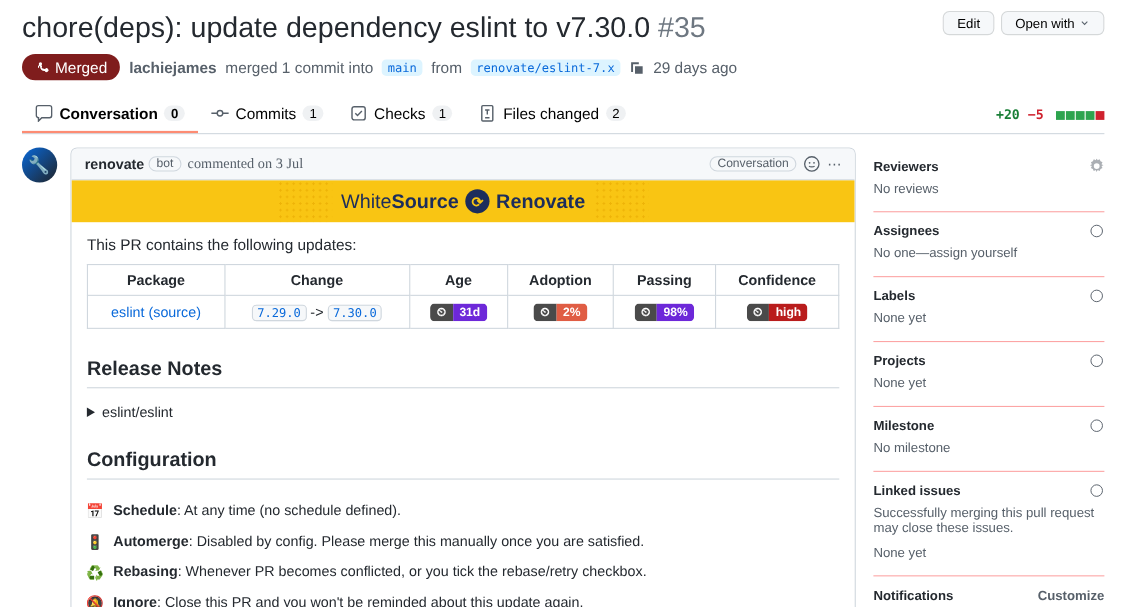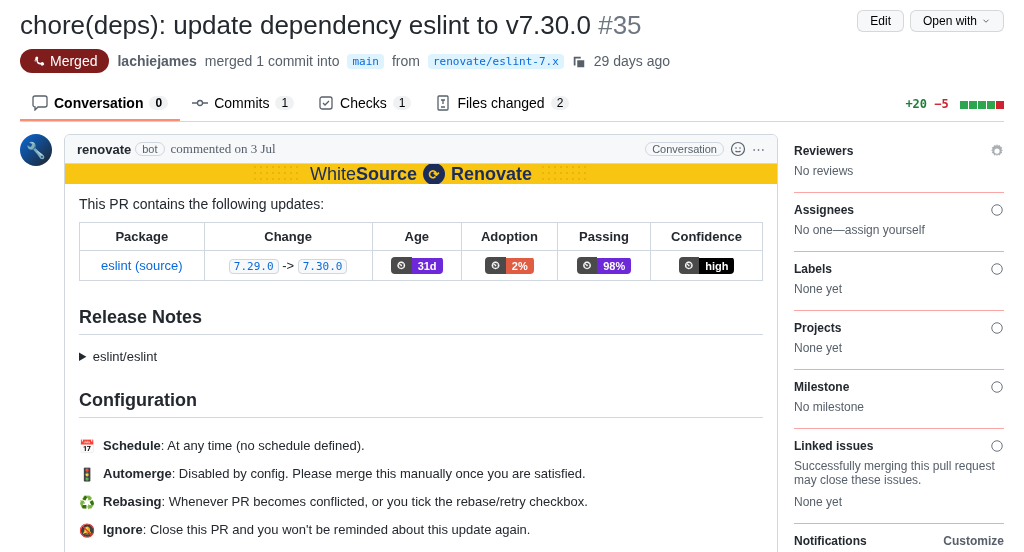--- a/index.html
+++ b/index.html
@@ -32,37 +32,37 @@
 .right-col { width: 210px; flex-shrink: 0; }
 .timeline { display: flex; gap: 12px; }
 .avatar { width: 32px; height: 32px; border-radius: 50%; flex-shrink: 0; background: linear-gradient(135deg, #0969da, #1f2328); display: flex; align-items: center; justify-content: center; color:#fff; font-size:16px;}
 .comment-box { flex: 1; border: 1px solid #d0d7de; border-radius: 6px; overflow: hidden; position: relative; }
 .comment-header { background: #f6f8fa; border-bottom: 1px solid #d0d7de; padding: 6px 12px; display: flex; align-items: center; font-size: 13px; color: #57606a; }
 .comment-header .author { font-weight: 600; color: #24292f; }
 .comment-header .badge { border: 1px solid #d0d7de; border-radius: 10px; padding: 0 6px; font-size: 11px; color: #57606a; margin-left: auto; }
 .comment-header .badge2 { border: 1px solid #d0d7de; border-radius: 10px; padding: 0 6px; font-size: 11px; color: #57606a; margin-left: 4px; }
 .comment-header .menu-dots { margin-left: 6px; cursor: pointer; color: #57606a; }
 .comment-body { padding: 0; }
-.banner { background: #f9c513; height: 20px; display: flex; align-items: center; justify-content: center; gap: 8px; color: #1c2d5c; font-weight: 600; font-size: 18px; position: relative; overflow: hidden; }
+.banner { background: #f9c513; height: 38px; display: flex; align-items: center; justify-content: center; gap: 8px; color: #1c2d5c; font-weight: 600; font-size: 18px; position: relative; overflow: hidden; }
 .banner-edge { width: 50px; height: 100%; background-image: radial-gradient(circle, #e6a700 1px, transparent 1px); background-size: 6px 6px; opacity: 0.6; }
 .banner-logo { display: flex; align-items: center; gap: 6px; }
 .banner .ws { font-weight: 600; }
 .banner .divider-ico { width: 22px; height: 22px; border-radius: 50%; background: #1c2d5c; display:flex;align-items:center;justify-content:center;color:#f9c513;font-size:13px;}
 .body-pad { padding: 12px 14px; }
 .update-table { width: 100%; border-collapse: collapse; margin-top: 10px; font-size: 13px; }
 .update-table th, .update-table td { border: 1px solid #d0d7de; padding: 6px 12px; text-align: center; }
 .update-table th { font-weight: 700; background: #fff; }
 .link { color: #0969da; text-decoration: none; }
 .code-chip { background: #f6f8fa; border: 1px solid #d0d7de; border-radius: 4px; padding: 0 4px; font-family: ui-monospace, monospace; font-size: 11px; color: #0969da; }
 .pill { display: inline-flex; align-items: center; border-radius: 4px; overflow: hidden; font-size: 11px; font-weight: 600; }
 .pill .p1 { background: #4a4a4a; color:#fff; padding: 2px 6px; display:flex; align-items:center; }
 .pill .p2 { padding: 2px 6px; color:#fff; }
 .pg-orange { background: #e05d44; }
 .pg-green { background: #6d28d9; }
-.pg-brightgreen { background: #000000; text-align: center; }
+.pg-brightgreen { background: #b91c1c; text-align: center; }
 .section-h2 { font-size: 18px; font-weight: 600; margin-top: 26px; margin-bottom: 14px; border-bottom: 1px solid #d0d7de; padding-bottom: 6px; }
 .details-summary { font-size: 13px; cursor: pointer; }
 .config-list { list-style: none; padding: 0; }
 .config-list li { display: flex; align-items: flex-start; gap: 8px; padding: 6px 0; font-size: 13px; }
 .cfg-ico { width: 16px; height: 16px; flex-shrink: 0; display:flex;align-items:center;justify-content:center;font-size:13px; }
 .sidebar-section { border-bottom: 1px solid #fca5a5; padding: 10px 0 14px 0; font-size: 12px; }
 .sidebar-section .sb-header { display: flex; justify-content: space-between; align-items: center; font-weight: 600; color: #24292f; margin-bottom: 6px; }
 .sidebar-section .sb-text { color: #57606a; font-size: 12px; }
 .gear { width: 14px; height: 14px; fill: #57606a; cursor: pointer; }
 .sub-assign { color: #57606a; }

